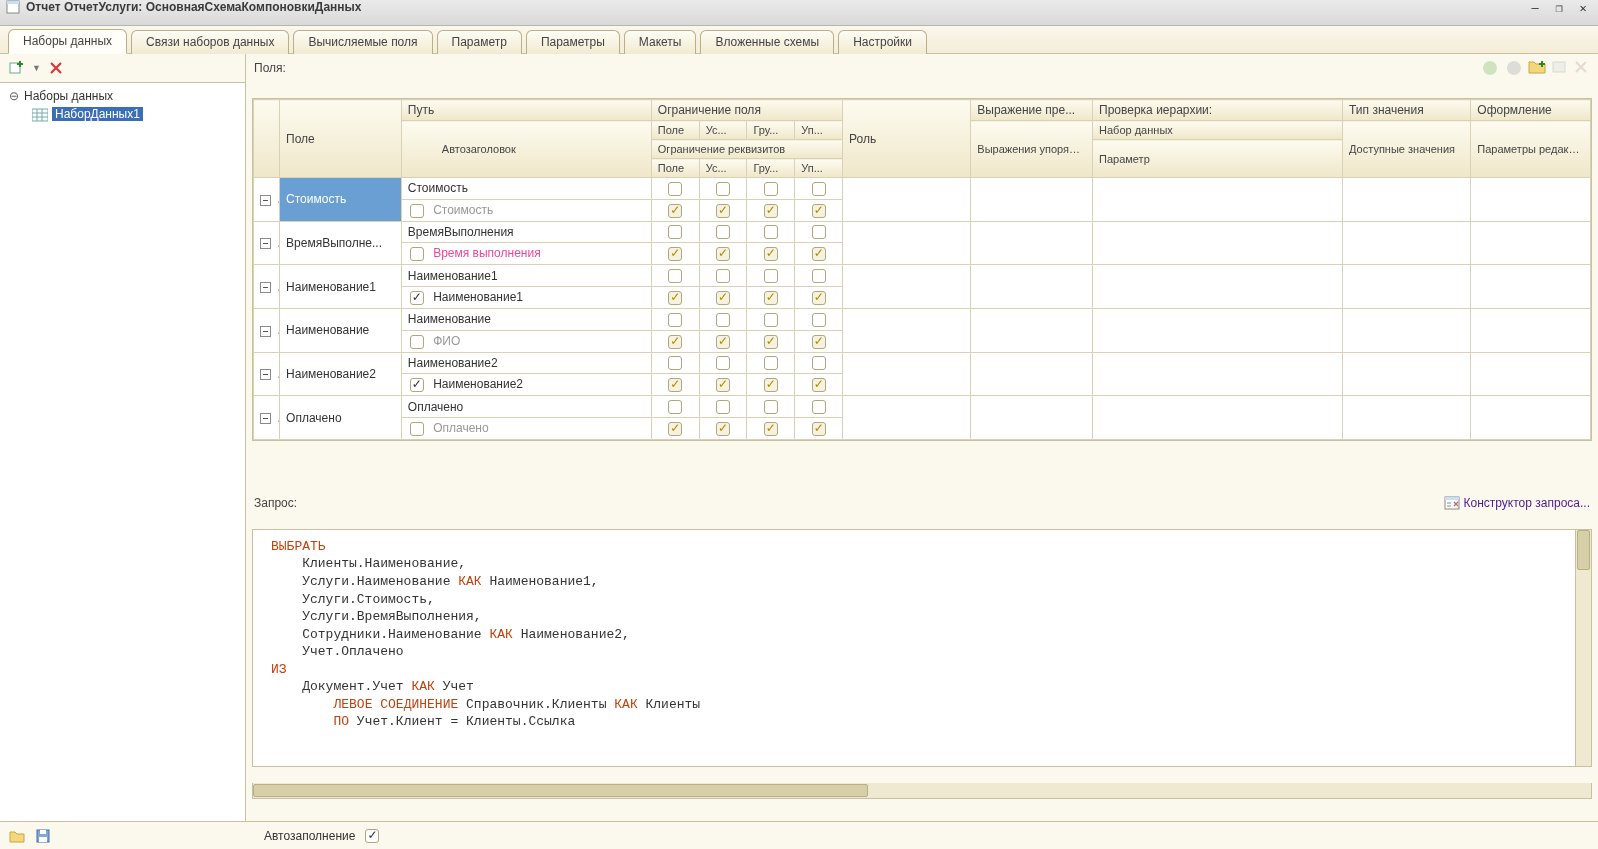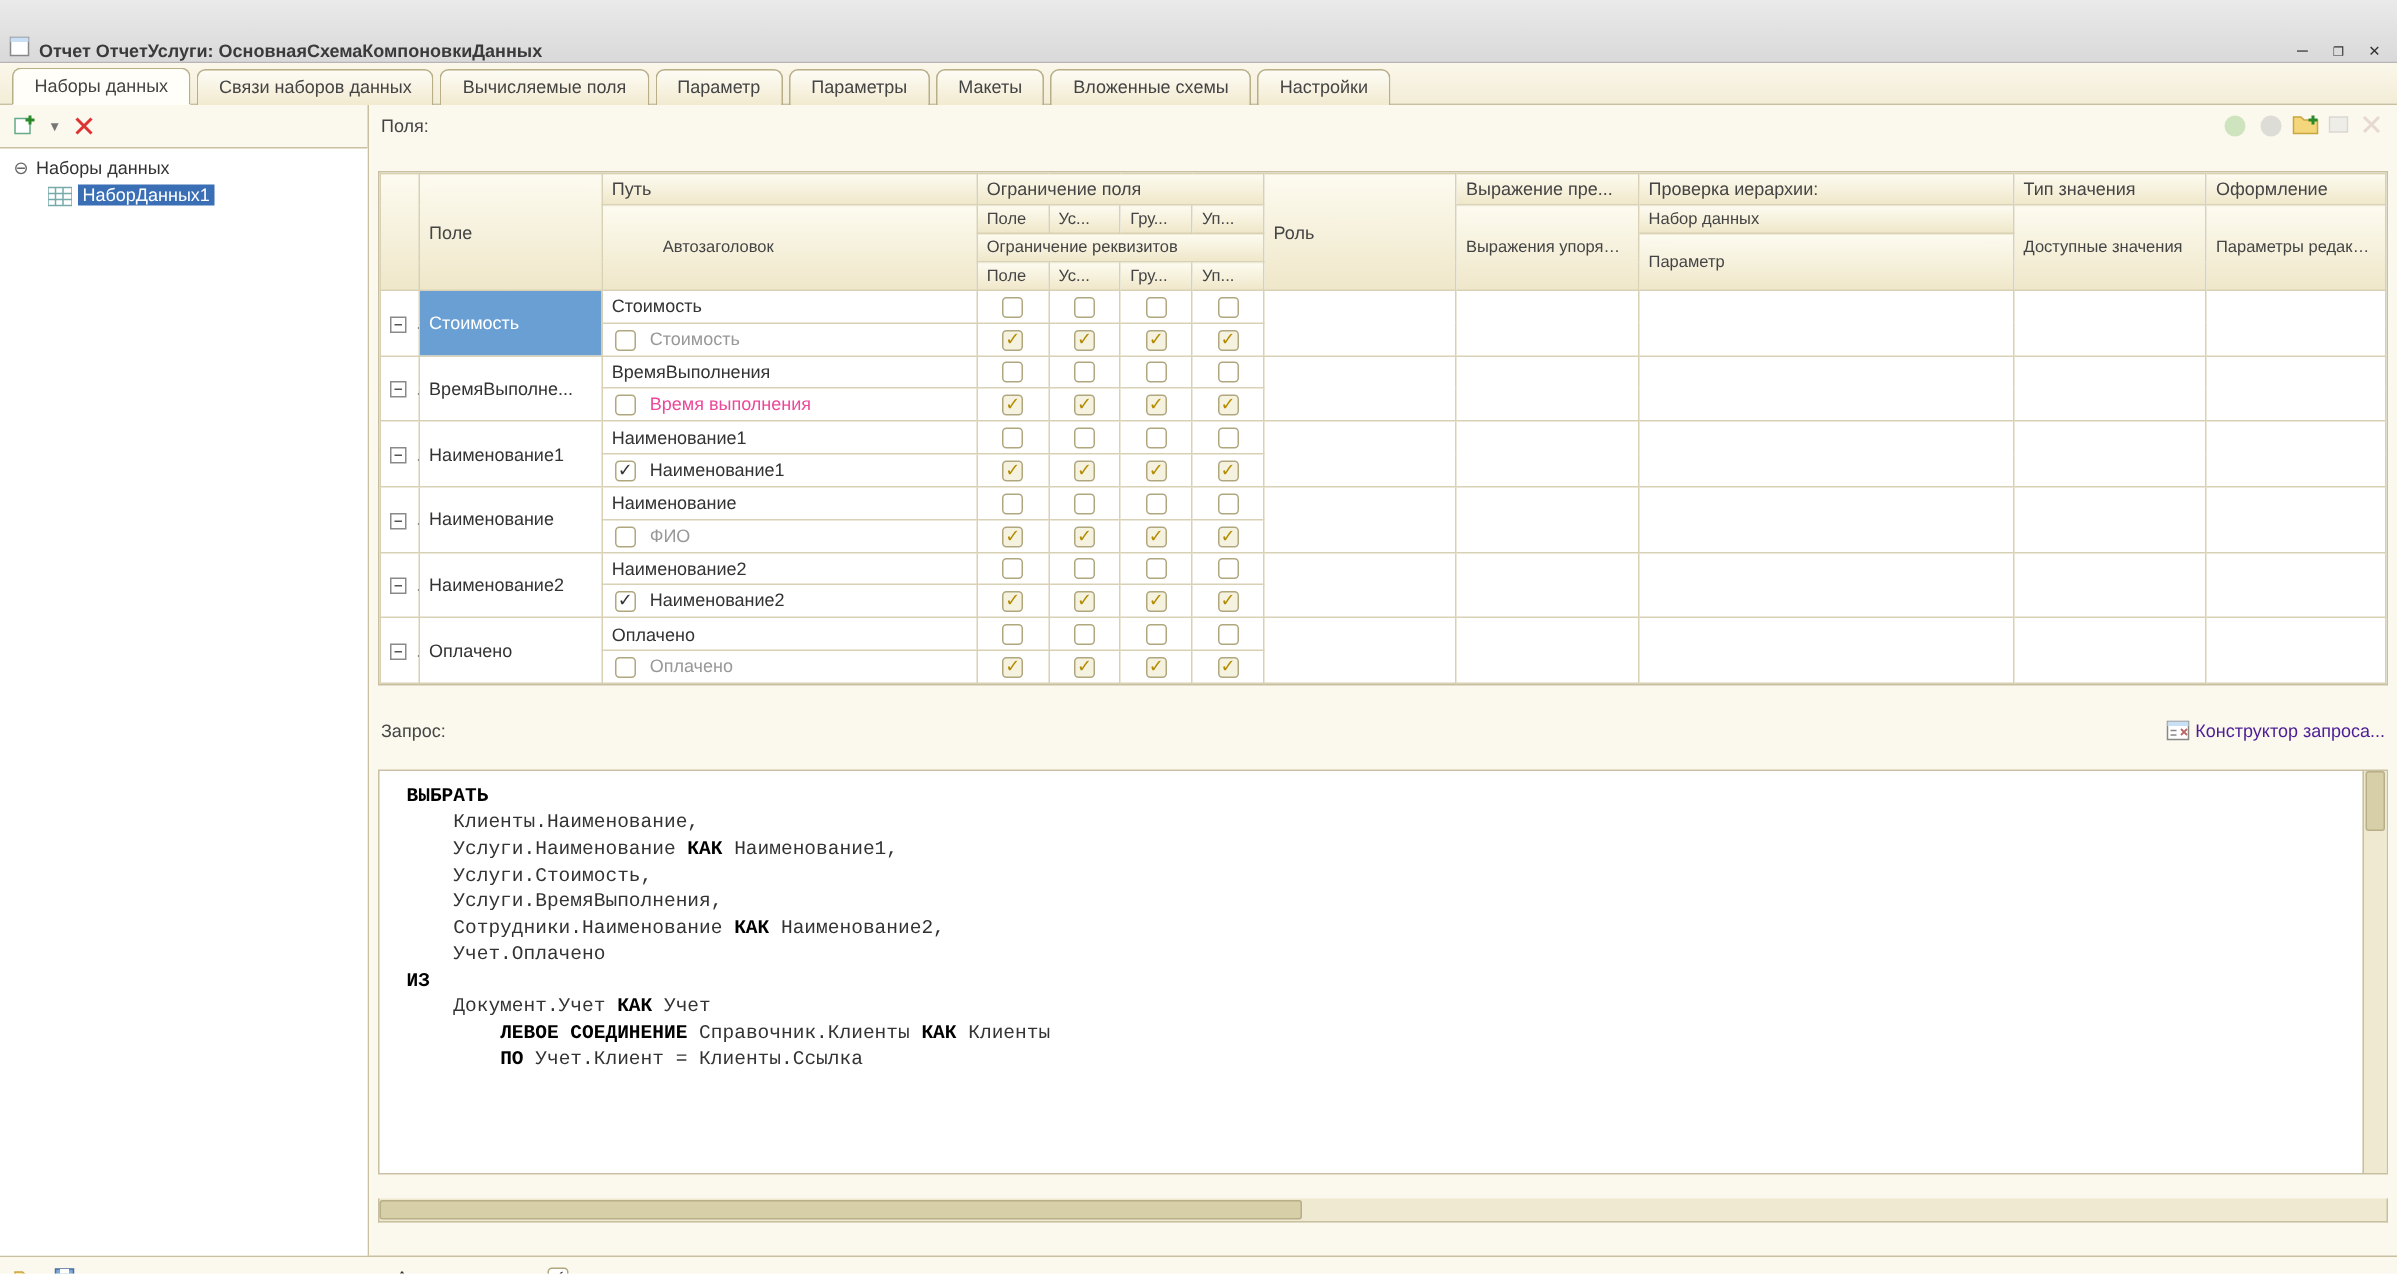--- a/index.html
+++ b/index.html
@@ -1,17 +1,17 @@
 <!DOCTYPE html>
 <html><head>
 <meta charset="utf-8">
 <style>
 html,body{margin:0;padding:0;font-family:Arial,Helvetica,sans-serif;font-size:12px;color:#333;background:#fff;height:100%;}
 *{box-sizing:border-box;}
-.titlebar{background:linear-gradient(#eaeaea,#d9d9d9);border-bottom:1px solid #b5b5b5;height:42px;display:flex;align-items:flex-end;padding:0 6px;}
+.titlebar{background:linear-gradient(#eaeaea,#d9d9d9);border-bottom:1px solid #b5b5b5;height:26px;display:flex;align-items:flex-start;padding:0 6px;}
 .titlebar .title{font-weight:bold;color:#3a3a3a;flex:1;}
 .titlebar .winbtns{display:flex;gap:6px;}
 .winbtn{width:18px;height:16px;display:flex;align-items:center;justify-content:center;font-family:monospace;font-size:12px;color:#333;cursor:pointer;}
 .tabbar{background:linear-gradient(#fbf7ea,#f3edd7);height:28px;display:flex;align-items:flex-end;padding:0 8px;border-bottom:1px solid #c8c0a0;gap:4px;}
 .tab{padding:4px 14px 5px;border:1px solid #b8ae88;border-bottom:none;border-radius:6px 6px 0 0;background:linear-gradient(#fdfcf5,#f2ead0);color:#444;cursor:pointer;position:relative;top:1px;}
 .tab.active{background:#fffef9;border-bottom:1px solid #fffef9;font-weight:normal;}
 .main{display:flex;height:calc(100% - 26px - 28px - 28px);background:#fbf8ee;}
 .left-pane{width:246px;border-right:1px solid #c8c0a0;display:flex;flex-direction:column;}
 .tool-row{height:28px;display:flex;align-items:center;padding:0 8px;gap:6px;}
 .iconbtn{width:18px;height:18px;display:inline-flex;align-items:center;justify-content:center;cursor:pointer;}
@@ -33,26 +33,26 @@
 .grid td.sel{background:#6a9fd4;color:#fff;}
 .chk{display:inline-block;width:14px;height:14px;border:1px solid #b0a77f;border-radius:3px;background:#fff;vertical-align:middle;position:relative;}
 .chk.on::after{content:"✓";position:absolute;top:-2px;left:1px;font-size:12px;color:#b38b00;}
 .chk.onblack::after{content:"✓";position:absolute;top:-2px;left:1px;font-size:12px;color:#333;}
 .chk.dim{background:#f6f2e0;}
 td.cchk{text-align:center;}
 td.caption-cell{color:#8a8a8a;}
 td.caption-cell .chk{margin-right:6px;}
 .expander{display:inline-block;width:11px;height:11px;border:1px solid #8a8a8a;background:#fff;position:relative;margin-right:6px;vertical-align:middle;}
 .expander::before{content:"";position:absolute;left:2px;right:2px;top:4px;border-top:1px solid #555;}
-.query-label-row{display:flex;align-items:center;padding:6px 8px 2px;gap:8px;}
+.query-label-row{display:flex;align-items:center;padding:6px 8px 2px;gap:8px;margin-top:32px;}
 .query-label-row .lbl{flex:1;color:#444;}
 .qbtn{display:flex;align-items:center;gap:4px;cursor:pointer;color:#4c1d95;}
 .code-wrap{margin:0 6px;border:1px solid #c8c0a0;background:#fff;flex:1;display:flex;min-height:0;}
 .code{flex:1;padding:8px 18px;font-family:"Courier New",monospace;font-size:13px;line-height:1.35;white-space:pre;overflow:auto;}
-.kw{color:#000000;font-weight:bold;}
+.kw{color:#c2410c;font-weight:normal;}
 .vscroll{width:16px;background:#efe9d2;border-left:1px solid #c8c0a0;position:relative;}
 .vscroll .thumb{position:absolute;top:0;left:1px;right:1px;height:40px;background:#d6cfa8;border:1px solid #b8ae88;border-radius:2px;}
 .hscroll{height:16px;margin:0 6px 0;background:#efe9d2;border:1px solid #c8c0a0;border-top:none;position:relative;}
 .hscroll .thumb{position:absolute;left:0;top:1px;bottom:1px;width:46%;background:#d6cfa8;border:1px solid #b8ae88;border-radius:2px;}
 .statusbar{height:28px;border-top:1px solid #c8c0a0;background:#fbf8ee;display:flex;align-items:center;padding:0 8px;gap:10px;}
 .statusbar .spacer-left{width:246px;display:flex;gap:8px;align-items:center;}
 .col-exp{width:24px;}
 .col-field{width:112px;}
 .col-path{width:230px;}
 .col-s{width:44px;}

